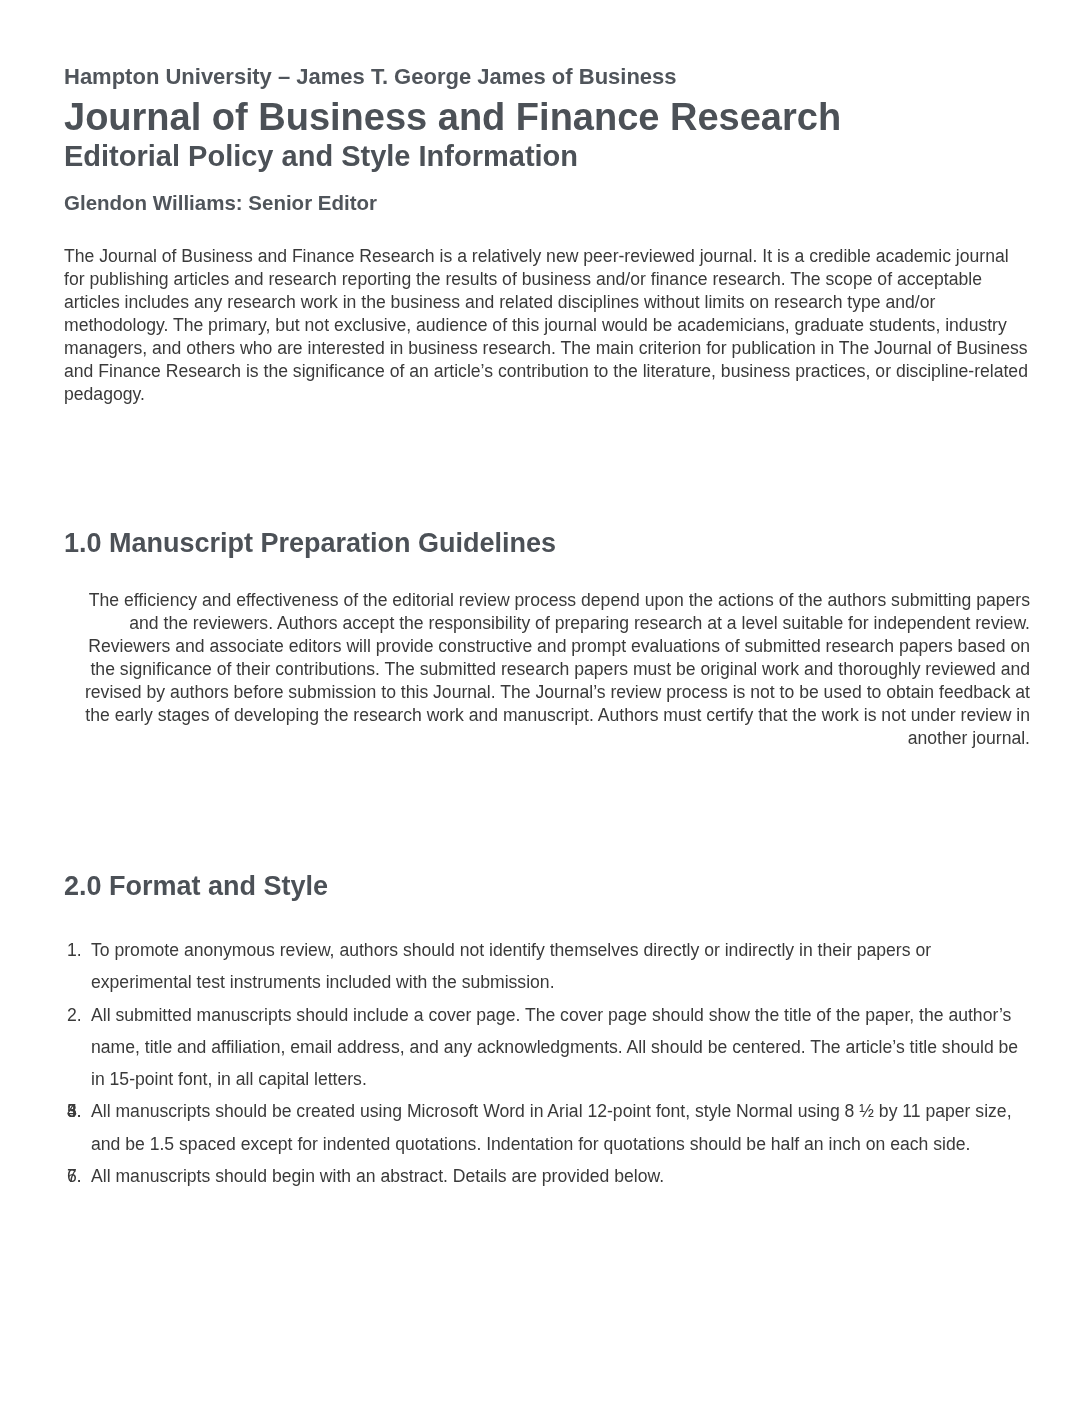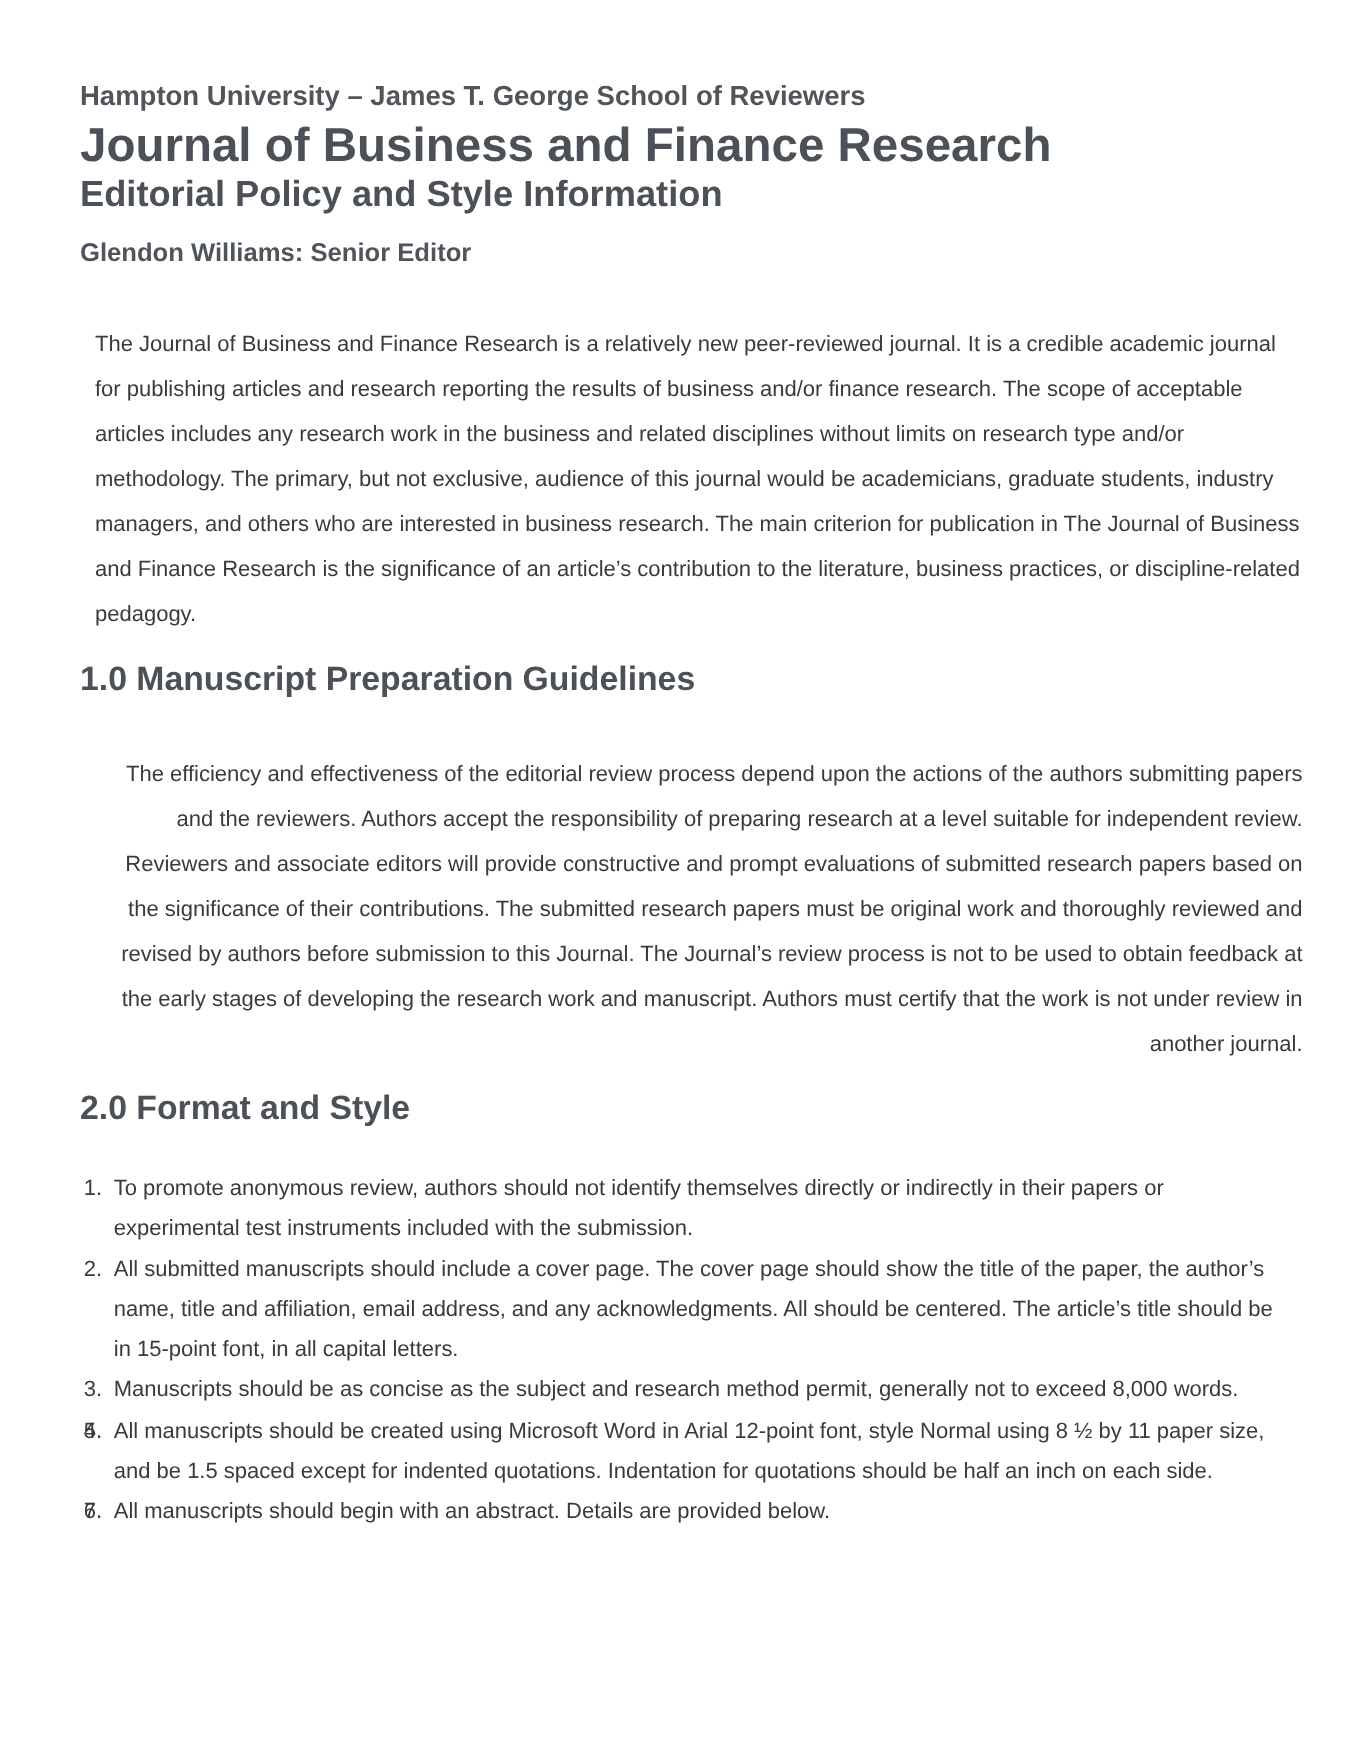--- a/index.html
+++ b/index.html
@@ -3,48 +3,48 @@
 <meta charset="utf-8">
 <style>
   html, body { margin: 0; padding: 0; background: #ffffff; }
   body { width: 1088px; height: 1408px; position: relative; overflow: hidden;
          font-family: "Liberation Sans", sans-serif; color: #3a3a3a; }
   .page { position: absolute; left: 64px; top: 0; width: 966px; }
   .h-univ { position: absolute; top: 64px; left: 0; font-size: 22px; font-weight: bold; color: #50555b; white-space: nowrap; }
   .h-journal { position: absolute; top: 96px; left: 0; font-size: 38px; font-weight: bold; color: #4c5157; white-space: nowrap; }
   .h-policy { position: absolute; top: 140px; left: 0; font-size: 29px; font-weight: bold; color: #4c5157; white-space: nowrap; }
   .h-editor { position: absolute; top: 191px; left: 0; font-size: 20.5px; font-weight: bold; color: #50555b; white-space: nowrap; }
-  .para { position: absolute; left: 0; width: 966px; font-size: 17.6px; line-height: 36px; color: #3a3a3a; margin: 12px; }
+  .para { position: absolute; left: 0; width: 966px; font-size: 17.6px; line-height: 23px; color: #3a3a3a; margin: 0; }
   .intro { top: 245px; }
   .sec { position: absolute; left: 0; font-size: 27px; font-weight: bold; color: #4c5157; white-space: nowrap; text-align: center; }
   .sec1 { top: 528px; }
   .sec2 { top: 871px; }
   .p1 { top: 589px; text-align: right; }
   ol.items { position: absolute; left: 0; top: 934px; width: 966px; margin: 0; padding: 0; list-style: none;
              font-size: 17.6px; line-height: 32.3px; color: #3a3a3a; }
   ol.items li { position: relative; padding-left: 27px; }
   ol.items li .num { position: absolute; left: 3px; top: 0; }
 </style>
 </head>
 <body>
 
 <div class="page">
-  <div class="h-univ">Hampton University – James T. George School of Reviewers</div>
+  <div class="h-univ">Hampton University – James T. George James of Business</div>
   <div class="h-journal">Journal of Business and Finance Research</div>
   <div class="h-policy">Editorial Policy and Style Information</div>
   <div class="h-editor">Glendon Williams: Senior Editor</div>
 
   <p class="para intro">The Journal of Business and Finance Research is a relatively new peer-reviewed journal. It is a credible academic journal for publishing articles and research reporting the results of business and/or finance research. The scope of acceptable articles includes any research work in the business and related disciplines without limits on research type and/or methodology. The primary, but not exclusive, audience of this journal would be academicians, graduate students, industry managers, and others who are interested in business research. The main criterion for publication in The Journal of Business and Finance Research is the significance of an article’s contribution to the literature, business practices, or discipline-related pedagogy.</p>
 
   <h2 class="sec sec1" style="margin:0">1.0 Manuscript Preparation Guidelines</h2>
   <p class="para p1">The efficiency and effectiveness of the editorial review process depend upon the actions of the authors submitting papers and the reviewers. Authors accept the responsibility of preparing research at a level suitable for independent review. Reviewers and associate editors will provide constructive and prompt evaluations of submitted research papers based on the significance of their contributions. The submitted research papers must be original work and thoroughly reviewed and revised by authors before submission to this Journal. The Journal’s review process is not to be used to obtain feedback at the early stages of developing the research work and manuscript. Authors must certify that the work is not under review in another journal.</p>
 
   <h2 class="sec sec2" style="margin:0">2.0 Format and Style</h2>
   <ol class="items">
     <li><span class="num">1.</span><span>To promote anonymous review, authors should not identify themselves directly or indirectly in their papers or experimental test instruments included with the submission.</span></li>
     <li><span class="num">2.</span><span>All submitted manuscripts should include a cover page. The cover page should show the title of the paper, the author’s name, title and affiliation, email address, and any acknowledgments. All should be centered. The article’s title should be in 15-point font, in all capital letters.</span></li>
-    <li><span class="num">3.</span><span>Manuscripts should be as concise as the subject and research method permit, generally not to exceed 8,000 words.</span></li>
+    <li><span class="num">3.</span></li>
     <li><span class="num">4.</span></li>
     <li><span class="num">5.</span><span>All manuscripts should be created using Microsoft Word in Arial 12-point font, style Normal using 8 ½ by 11 paper size, and be 1.5 spaced except for indented quotations. Indentation for quotations should be half an inch on each side.</span></li>
     <li><span class="num">6.</span></li>
     <li><span class="num">7.</span><span>All manuscripts should begin with an abstract. Details are provided below.</span></li>
   </ol>
 </div>
 
 </body></html>

